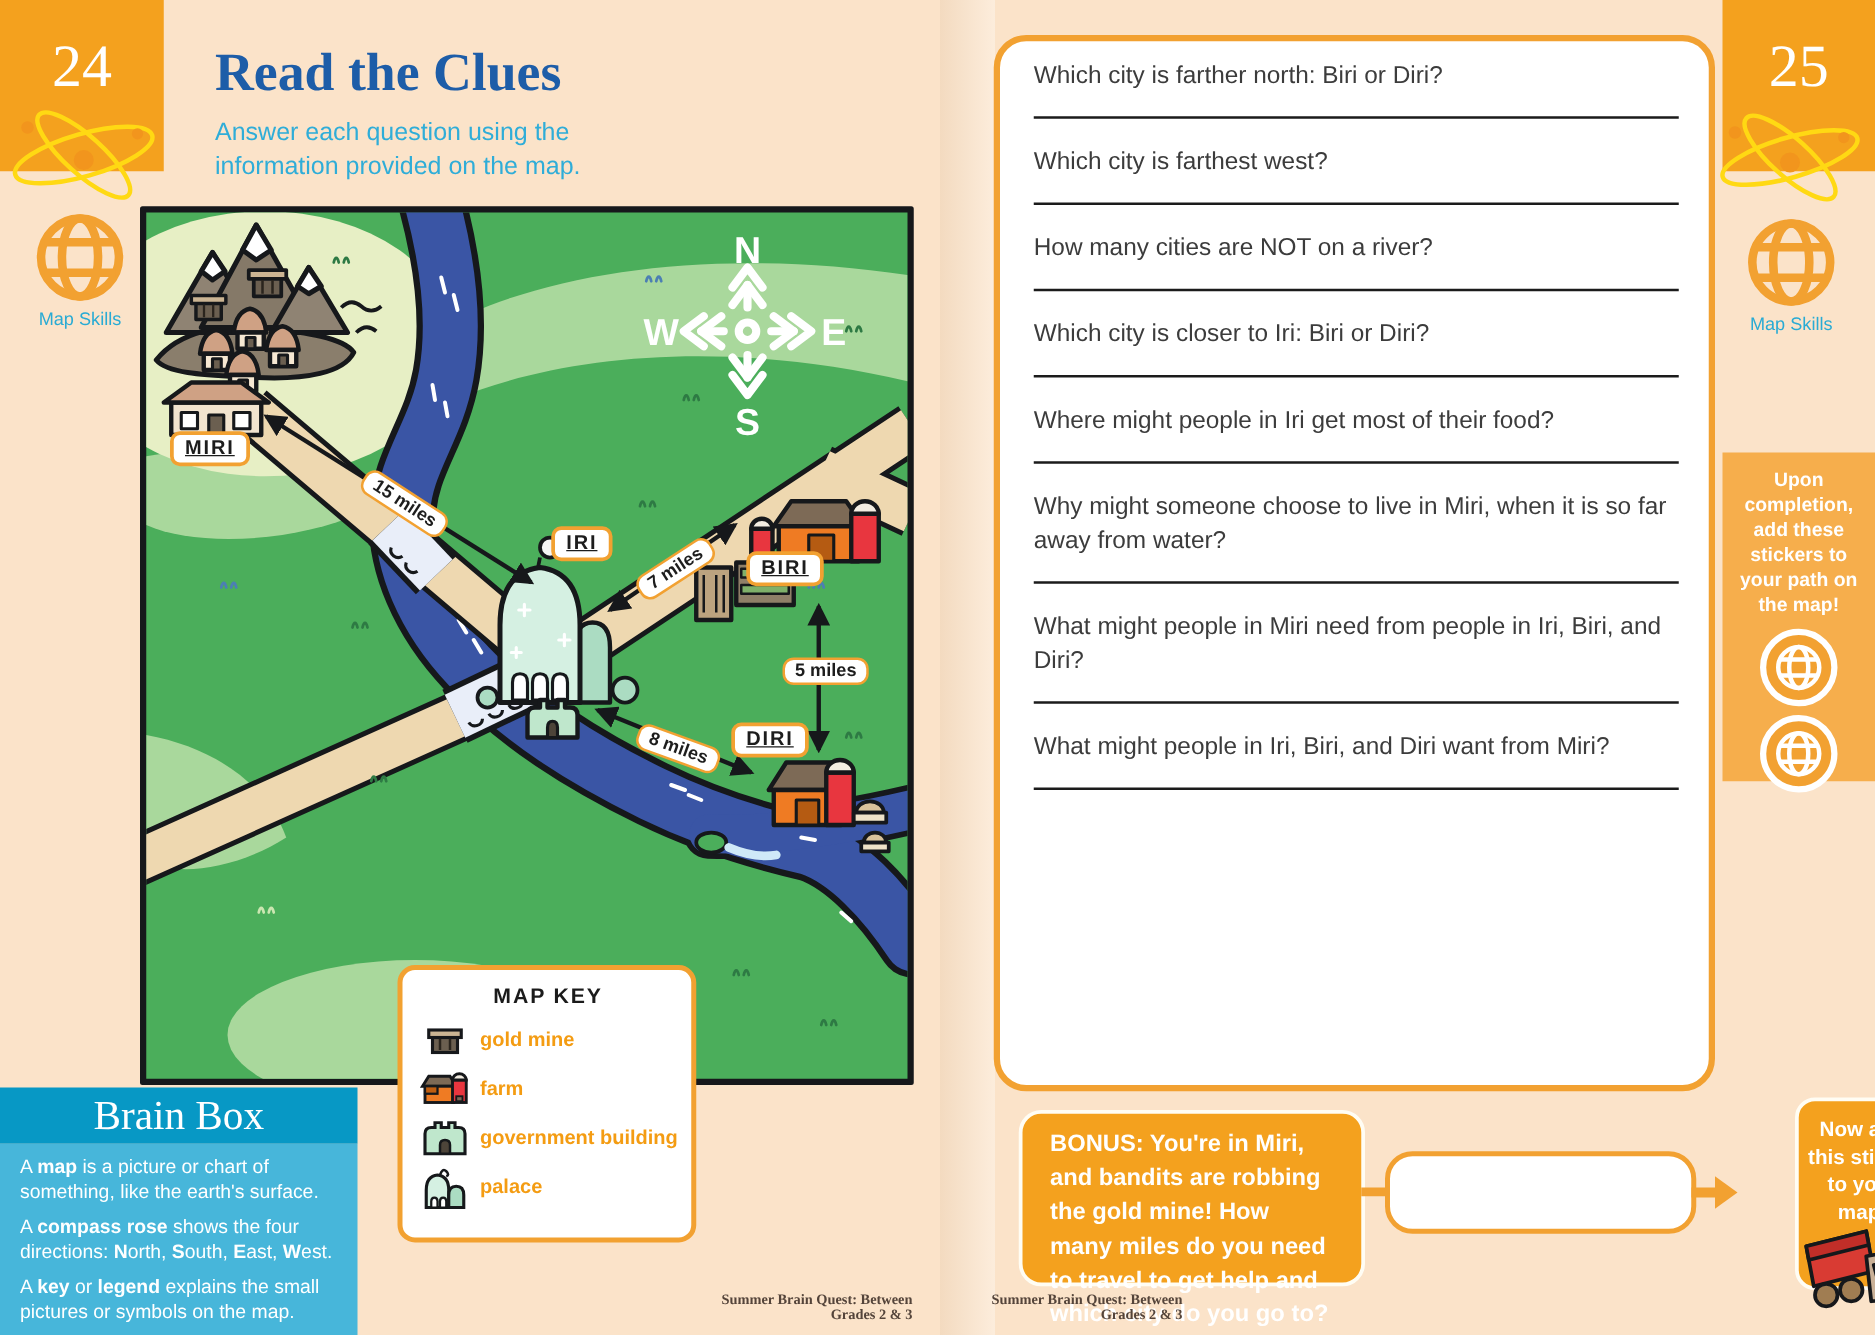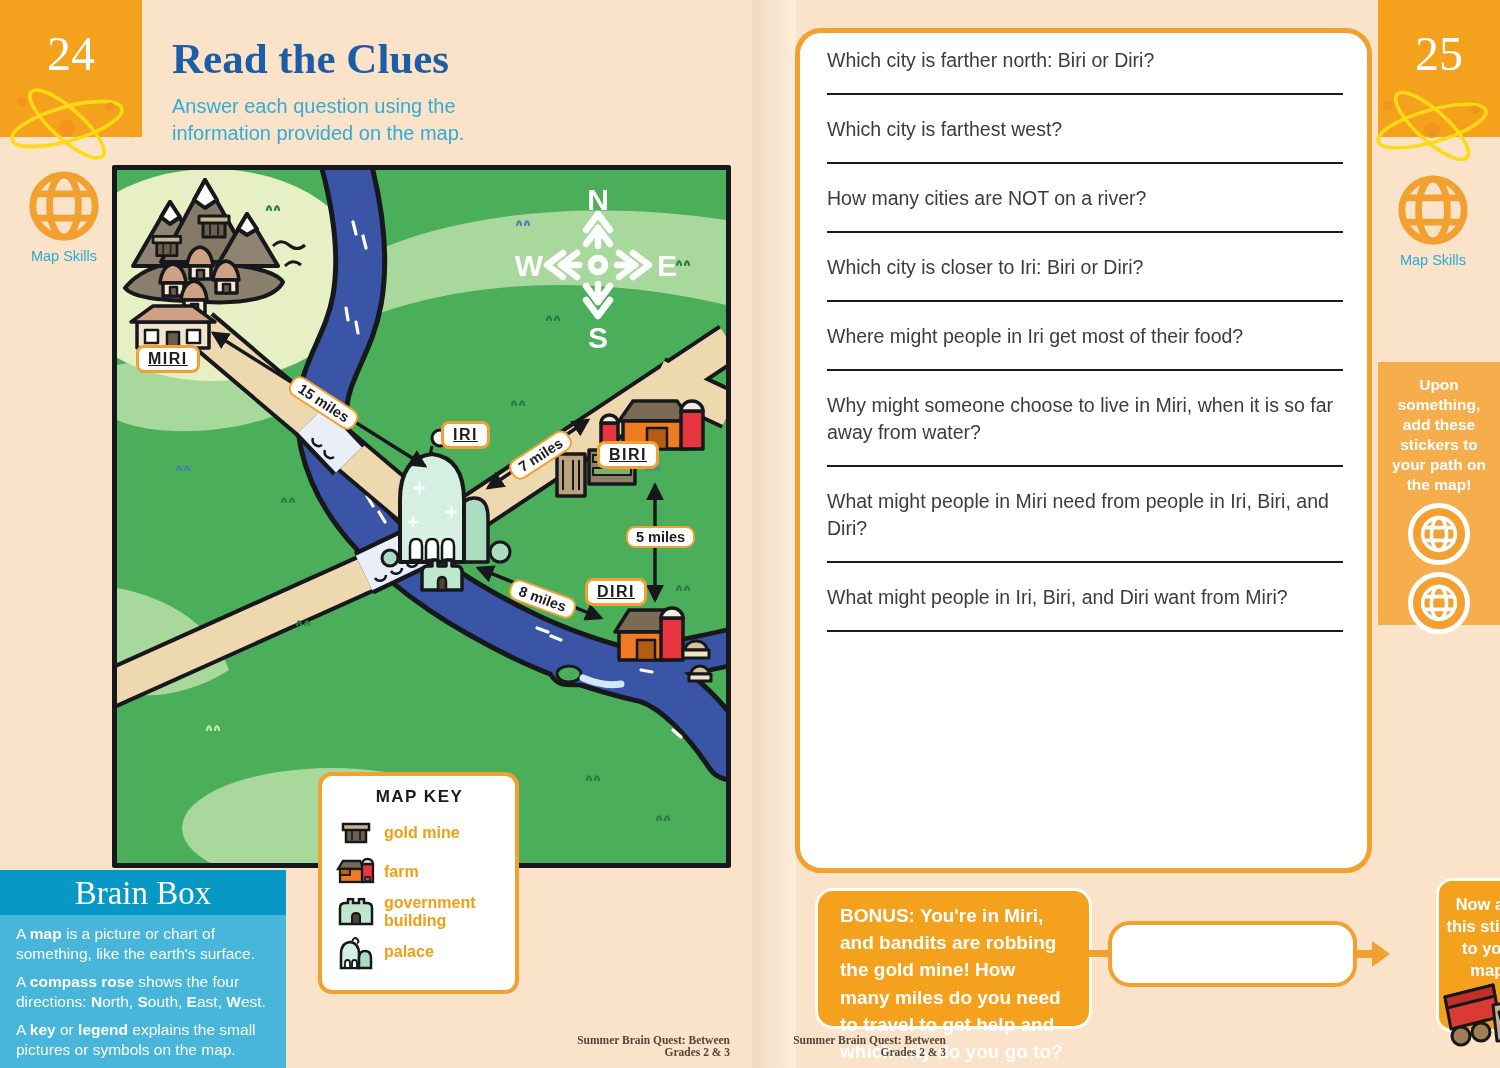--- a/index.html
+++ b/index.html
@@ -4,21 +4,21 @@
 <style>
   * { margin:0; padding:0; box-sizing:border-box; }
   html,body { width:1500px; height:1068px; }
   body { position:relative; background:#FBE3C9; font-family:"Liberation Sans", sans-serif; overflow:hidden; }
   .abs { position:absolute; }
   .serif { font-family:"Liberation Serif", serif; }
 
   
   .numbox { background:#F4A11E; color:#fff; text-align:center; }
   .numbox .num { font-family:"Liberation Serif", serif; font-size:48px; line-height:1; }
-  #numbox-left  { left:0; top:0; width:142px; height:137px; padding-top:30px; }
+  #numbox-left  { left:0; top:0; width:131px; height:137px; padding-top:30px; }
   #numbox-right { left:1378px; top:0; width:122px; height:137px; padding-top:30px; }
   .atom { pointer-events:none; }
 
   
   #page-title { left:172px; top:34px; font-size:43px; font-weight:bold; color:#1D5DA8; }
   #page-subtitle { left:172px; top:93px; font-size:20px; line-height:27px; color:#2FADD8; white-space:pre-line; }
 
   
   .skill { width:96px; text-align:center; color:#29ABD4; font-size:14.5px; }
   .skill .globe-svg { width:76px; height:76px; color:#F2A131; display:block; margin:0 auto 4px; }
@@ -28,21 +28,21 @@
   
   #map-frame { left:112px; top:165px; width:619px; height:703px; border:5px solid #16181B; background:#4BAE5B; border-radius:2px; }
   #map-frame svg.mapart { display:block; width:609px; height:693px; }
   .city-label { position:absolute; background:#fff; border:3px solid #F2A131; border-radius:8px;
     padding:2px 9px; font-weight:bold; font-size:16px; letter-spacing:1.5px; color:#1d1d1d; white-space:nowrap; z-index:4;text-decoration:underline; }
   .mile-label { position:absolute; background:#fff; border:2.5px solid #F2A131; border-radius:9px;
     padding:1px 8px; font-weight:bold; font-size:14.5px; color:#1d1d1d; white-space:nowrap; z-index:4; }
   .compass-letter { font-family:"Liberation Sans",sans-serif; font-weight:bold; font-size:30px; fill:#fff; text-anchor:middle; }
 
   
-  #map-key { left:318px; top:772px; width:201px; height:222px; background:#fff; border:4px solid #F2A131;
+  #map-key { left:318px; top:772px; width:239px; height:222px; background:#fff; border:4px solid #F2A131;
     border-radius:14px; z-index:6; padding:11px 10px 8px 12px; }
   #map-key .key-title { text-align:center; font-weight:bold; font-size:17px; letter-spacing:1.5px; color:#1b1b1b; margin-bottom:9px; }
   .key-item { display:flex; align-items:center; margin-bottom:5px; }
   .key-item .ic { width:44px; height:34px; flex:0 0 44px; display:flex; align-items:center; justify-content:center; }
   .key-item .lbl { color:#F49C12; font-weight:bold; font-size:16px; line-height:18px; padding-left:6px; }
 
   
   #brain-box { left:0; top:870px; width:286px; height:198px; }
   #brain-box .bb-head { background:#0798C5; color:#fff; text-align:center; font-size:33px; height:45px; line-height:47px; }
   #brain-box .bb-body { background:#47B6DA; color:#fff; height:153px; padding:9px 16px 0 16px; font-size:15.5px; line-height:19.5px; }
@@ -426,21 +426,21 @@
 </svg>
 
 <div id="skill-right" class="abs skill">
   <svg class="globe-svg">
       <use href="#globe"></use>
     </svg>
   <div>Map Skills</div>
 </div>
 
 <div id="sticker-panel" class="abs">
-  <div class="sticker-text">Upon something, add these stickers to your path on the map!</div>
+  <div class="sticker-text">Upon completion, add these stickers to your path on the map!</div>
   <div class="sticker">
     <svg class="globe-svg">
         <use href="#globe"></use>
       </svg>
   </div>
   <div class="sticker">
     <svg class="globe-svg">
         <use href="#globe"></use>
       </svg>
   </div>

